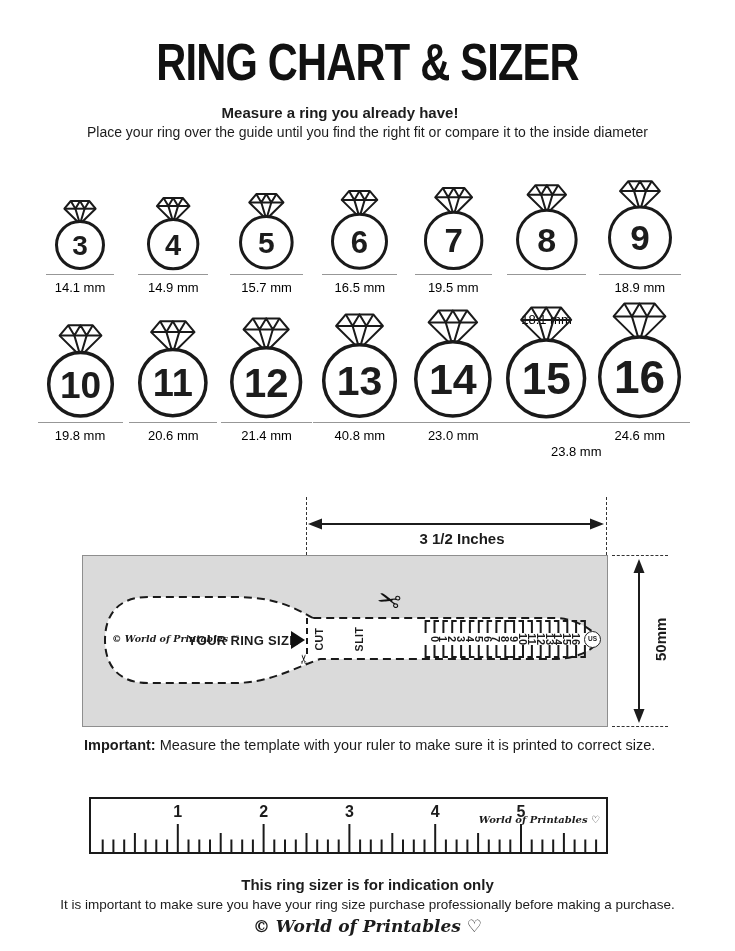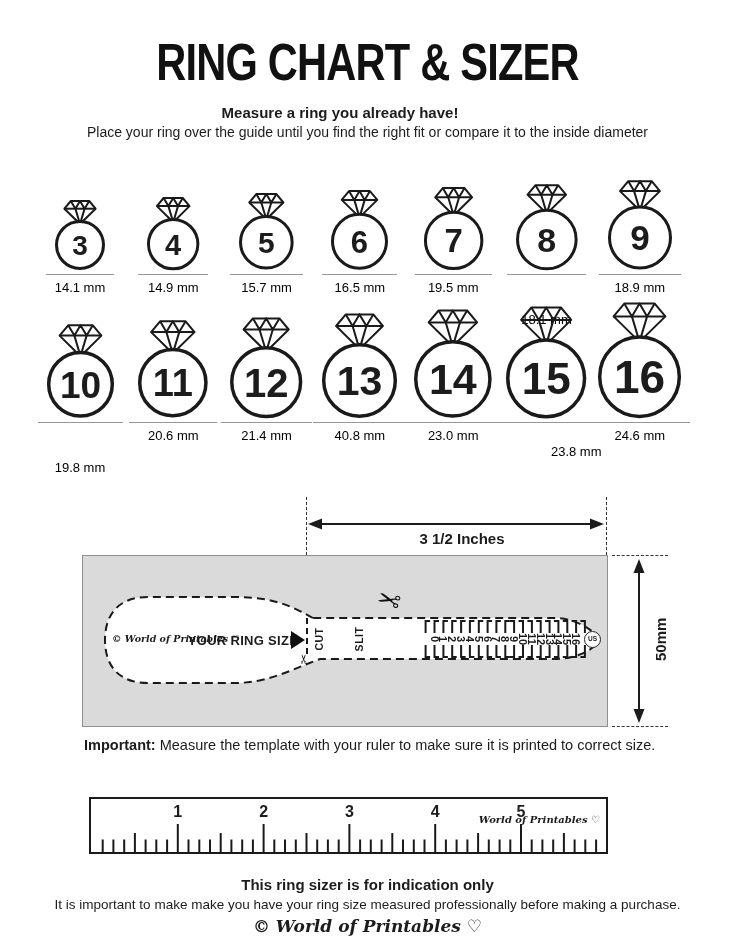--- a/index.html
+++ b/index.html
@@ -155,21 +155,21 @@
           <g stroke="#1a1a1a" stroke-width="2" fill="none" stroke-linejoin="round">
             <polygon points="25.2,3.3 49.8,3.3 58.4,13.6 37.5,34.2 16.6,13.6"></polygon>
             <polyline points="25.2,3.3 31.4,13.6 37.5,3.3 43.6,13.6 49.8,3.3"></polyline>
             <line x1="16.6" y1="13.6" x2="58.4" y2="13.6"></line>
             <polyline points="31.4,13.6 37.5,34.2 43.6,13.6"></polyline>
           </g>
           <circle cx="37.5" cy="62.3" r="31.8" fill="#fff" stroke="#1a1a1a" stroke-width="3.5"></circle>
           <text x="37.5" y="75.6" text-anchor="middle" font-size="37" font-weight="bold" fill="#1c1c1c">10</text>
         </svg></div>
       <div class="ring-underline" style="left: 37.5px; top: 422px; width: 85px;"></div>
-      <div class="ring-mm" style="left: 25px; top: 428px; margin-top: 32px;">19.8 mm</div>
+      <div class="ring-mm" style="left: 25px; top: 428px;">19.8 mm</div>
       <div class="ring-item" style="left: 134.465px; top: 318.462px;"><svg width="77.67" height="102">
           <g stroke="#1a1a1a" stroke-width="2" fill="none" stroke-linejoin="round">
             <polygon points="26.1,3.3 51.6,3.3 60.5,14.1 38.8,35.5 17.1,14.1"></polygon>
             <polyline points="26.1,3.3 32.4,14.1 38.8,3.3 45.2,14.1 51.6,3.3"></polyline>
             <line x1="17.1" y1="14.1" x2="60.5" y2="14.1"></line>
             <polyline points="32.4,14.1 38.8,35.5 45.2,14.1"></polyline>
           </g>
           <circle cx="38.835" cy="64.7" r="33.1" fill="#fff" stroke="#1a1a1a" stroke-width="3.5"></circle>
           <text x="38.835" y="78.4" text-anchor="middle" font-size="38" font-weight="bold" fill="#1c1c1c">11</text>
         </svg></div>
@@ -385,16 +385,16 @@
         <text x="86.8" y="18" text-anchor="middle" font-size="16" font-weight="600" fill="#1c1c1c">1</text>
         <text x="172.6" y="18" text-anchor="middle" font-size="16" font-weight="600" fill="#1c1c1c">2</text>
         <text x="258.4" y="18" text-anchor="middle" font-size="16" font-weight="600" fill="#1c1c1c">3</text>
         <text x="344.2" y="18" text-anchor="middle" font-size="16" font-weight="600" fill="#1c1c1c">4</text>
         <text x="430.0" y="18" text-anchor="middle" font-size="16" font-weight="600" fill="#1c1c1c">5</text>
       </svg>
     <div class="ruler-brand">World of Printables ♡</div>
   </div>
 
   <div class="foot-bold">This ring sizer is for indication only</div>
-  <div class="foot-reg">It is important to make make you have your ring size measured professionally before making a purchase.</div>
+  <div class="foot-reg">It is important to make sure you have your ring size purchase professionally before making a purchase.</div>
   <div class="foot-brand">© World of Printables ♡</div>
 
 </div>
 
 </body></html>

